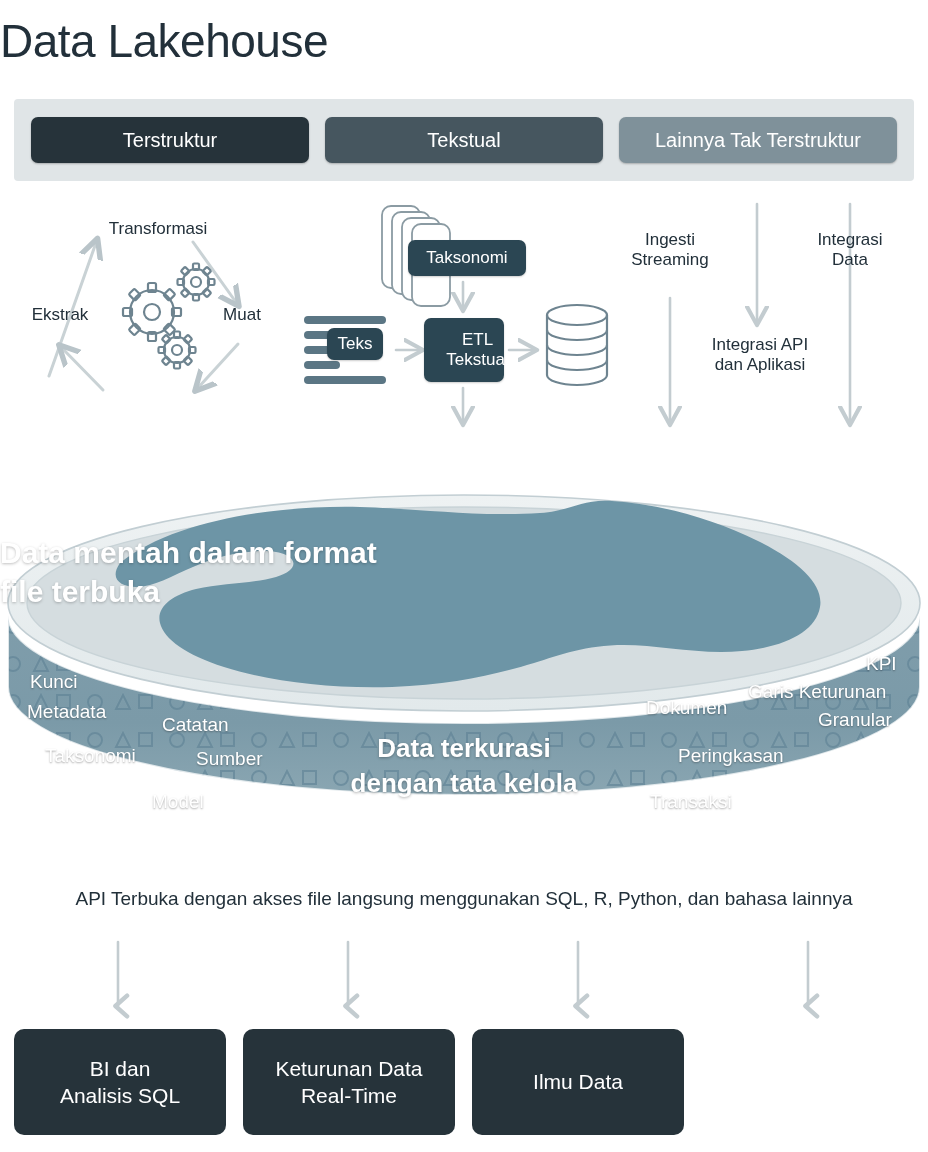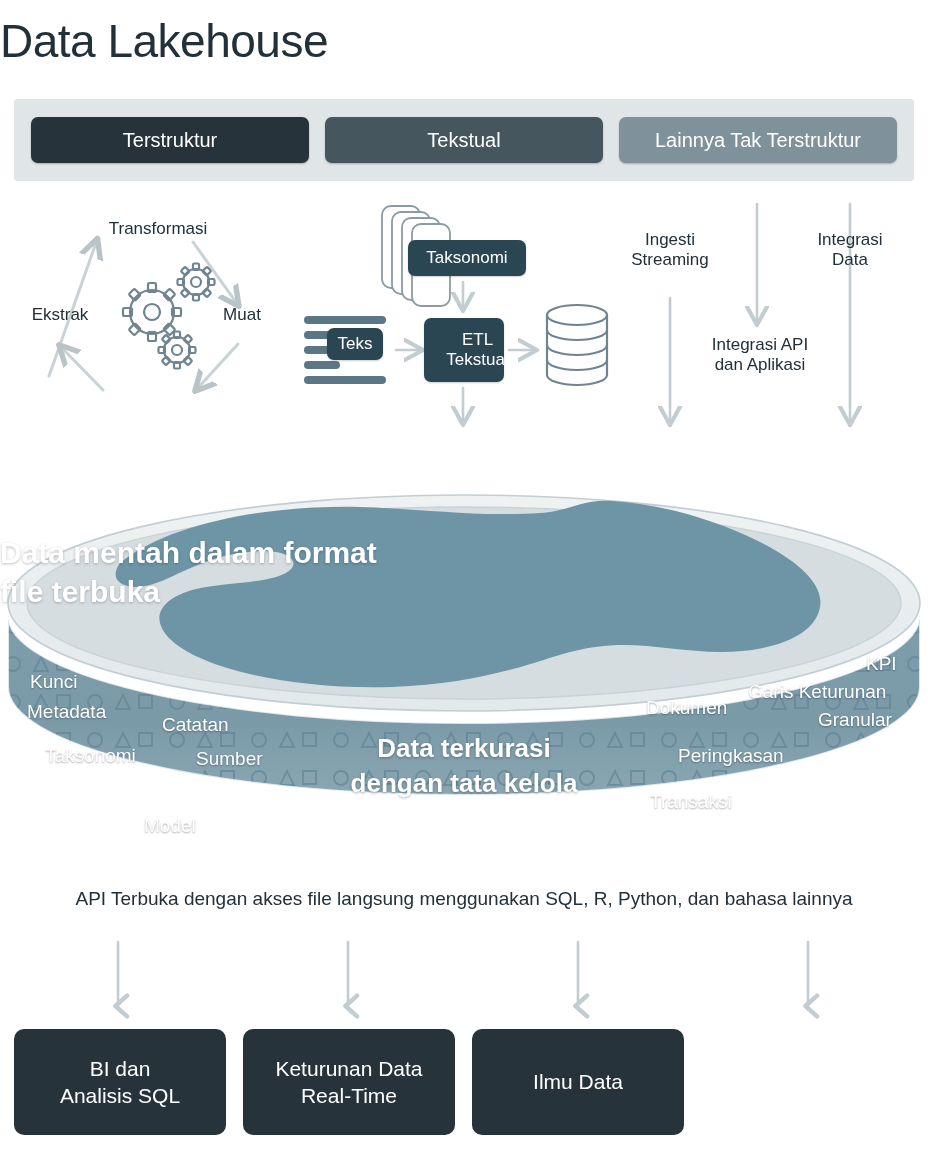--- a/index.html
+++ b/index.html
@@ -293,21 +293,21 @@
     <div class="laketext">Data mentah dalam format
 file terbuka</div>
     <div class="bodytext">Data terkurasi
 dengan tata kelola</div>
 
     <div class="tag" style="left:30px;  top:216px;">Kunci</div>
     <div class="tag" style="left:27px;  top:246px;">Metadata</div>
     <div class="tag" style="left:162px; top:259px;">Catatan</div>
     <div class="tag" style="left:45px;  top:290px;">Taksonomi</div>
     <div class="tag" style="left:196px; top:293px;">Sumber</div>
-    <div class="tag" style="left:144px; top:336px;margin-top:24px;">Model</div>
+    <div class="tag" style="left:152px; top:336px;">Model</div>
 
     <div class="tag" style="left:866px; top:198px;">KPI</div>
     <div class="tag" style="left:748px; top:226px;">Garis Keturunan</div>
     <div class="tag" style="left:646px; top:242px;">Dokumen</div>
     <div class="tag" style="left:818px; top:254px;">Granular</div>
     <div class="tag" style="left:678px; top:290px;">Peringkasan</div>
     <div class="tag" style="left:650px; top:336px;">Transaksi</div>
   </div>
 
   <div class="apitext">API Terbuka dengan akses file langsung menggunakan SQL, R, Python, dan bahasa lainnya</div>

